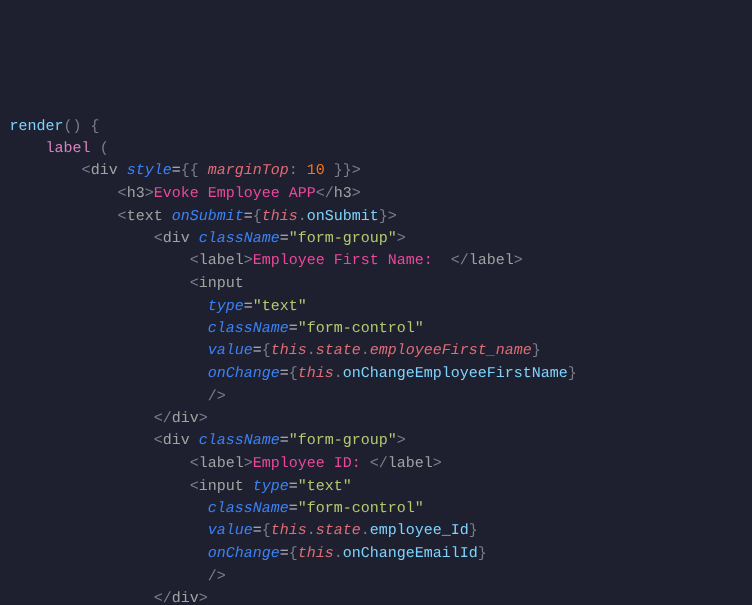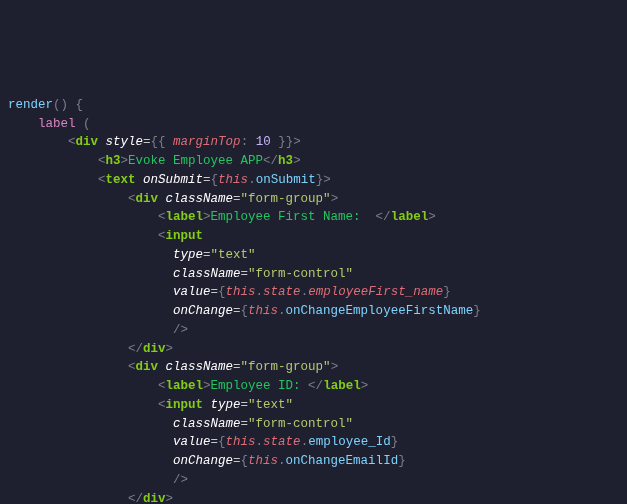--- a/index.html
+++ b/index.html
@@ -14,27 +14,27 @@
     height: 504px;
     overflow: hidden;
     white-space: pre;
   }
   .code-container {
     padding: 2px 8px;
   }
   .tok-keyword { color: #d984c1; }        
   .tok-punc    { color: #7b7d8a; }        
   .tok-tag-br  { color: #7b7d8a; }        
-  .tok-tag     { color: #84cc16; font-weight: bold; }        
-  .tok-attr    { color: #ffffff; font-style: italic; margin-top: 17px; } 
+  .tok-tag     { color: #a3a3a3; }        
+  .tok-attr    { color: #3b82f6; font-style: italic; margin-top: 17px; } 
   .tok-eq      { color: #c8c8c8; }
   .tok-str     { color: #b5c96e; }        
   .tok-member  { color: #e06c75; font-style: italic; }        
-  .tok-num     { color: #c4b5fd; }
-  .tok-text    { color: #22c55e; }
+  .tok-num     { color: #f97316; }
+  .tok-text    { color: #ec4899; }
   .tok-method  { color: #7dd3fc; }        
 </style>
 </head>
 <body>
 
 
 
 <div class="code-container">
 <span><span class="tok-method">render</span><span class="tok-punc">() {</span></span>
 <span>    <span class="tok-keyword">label</span> <span class="tok-punc">(</span></span>

